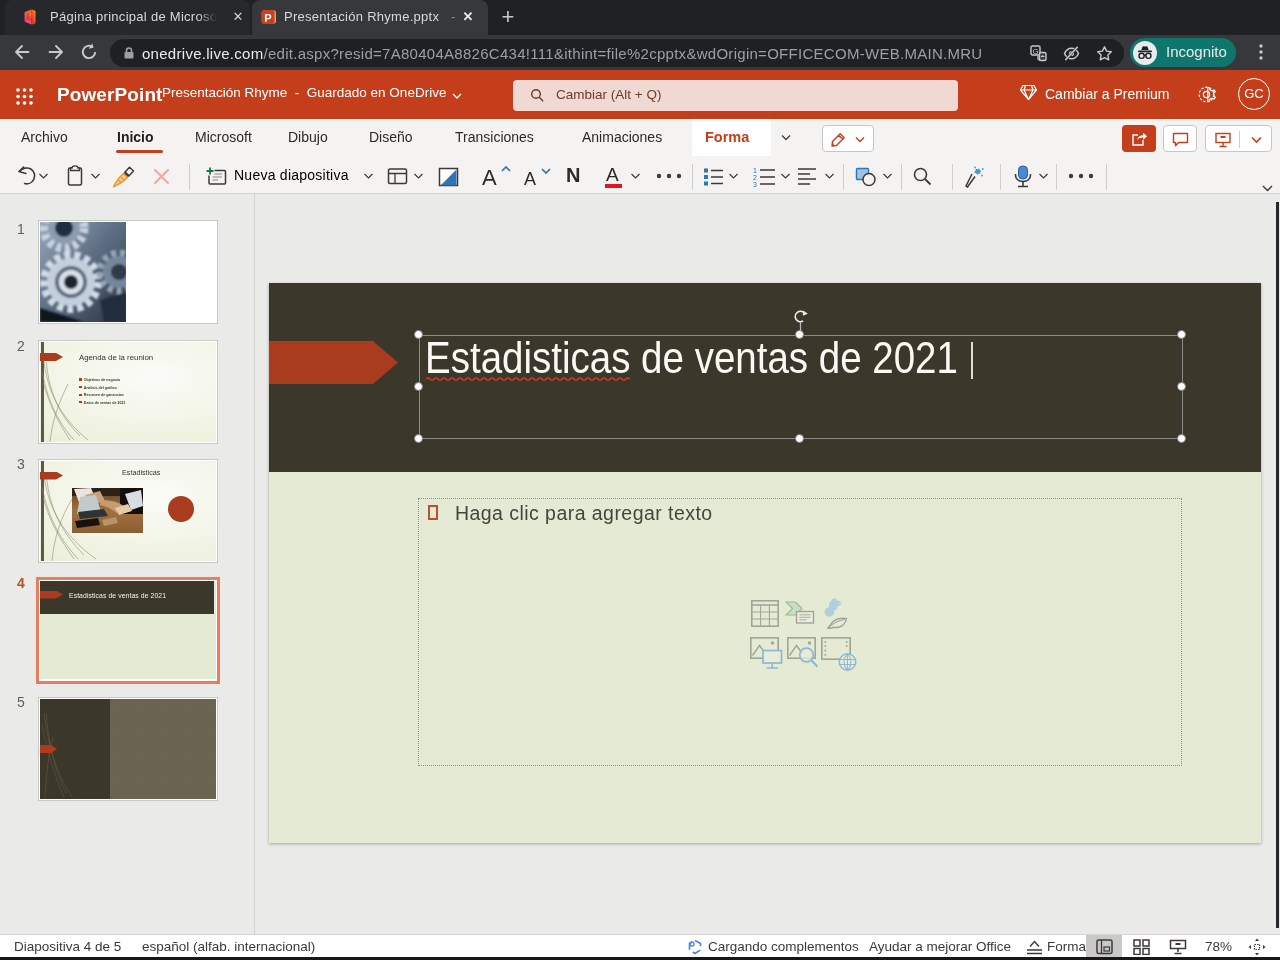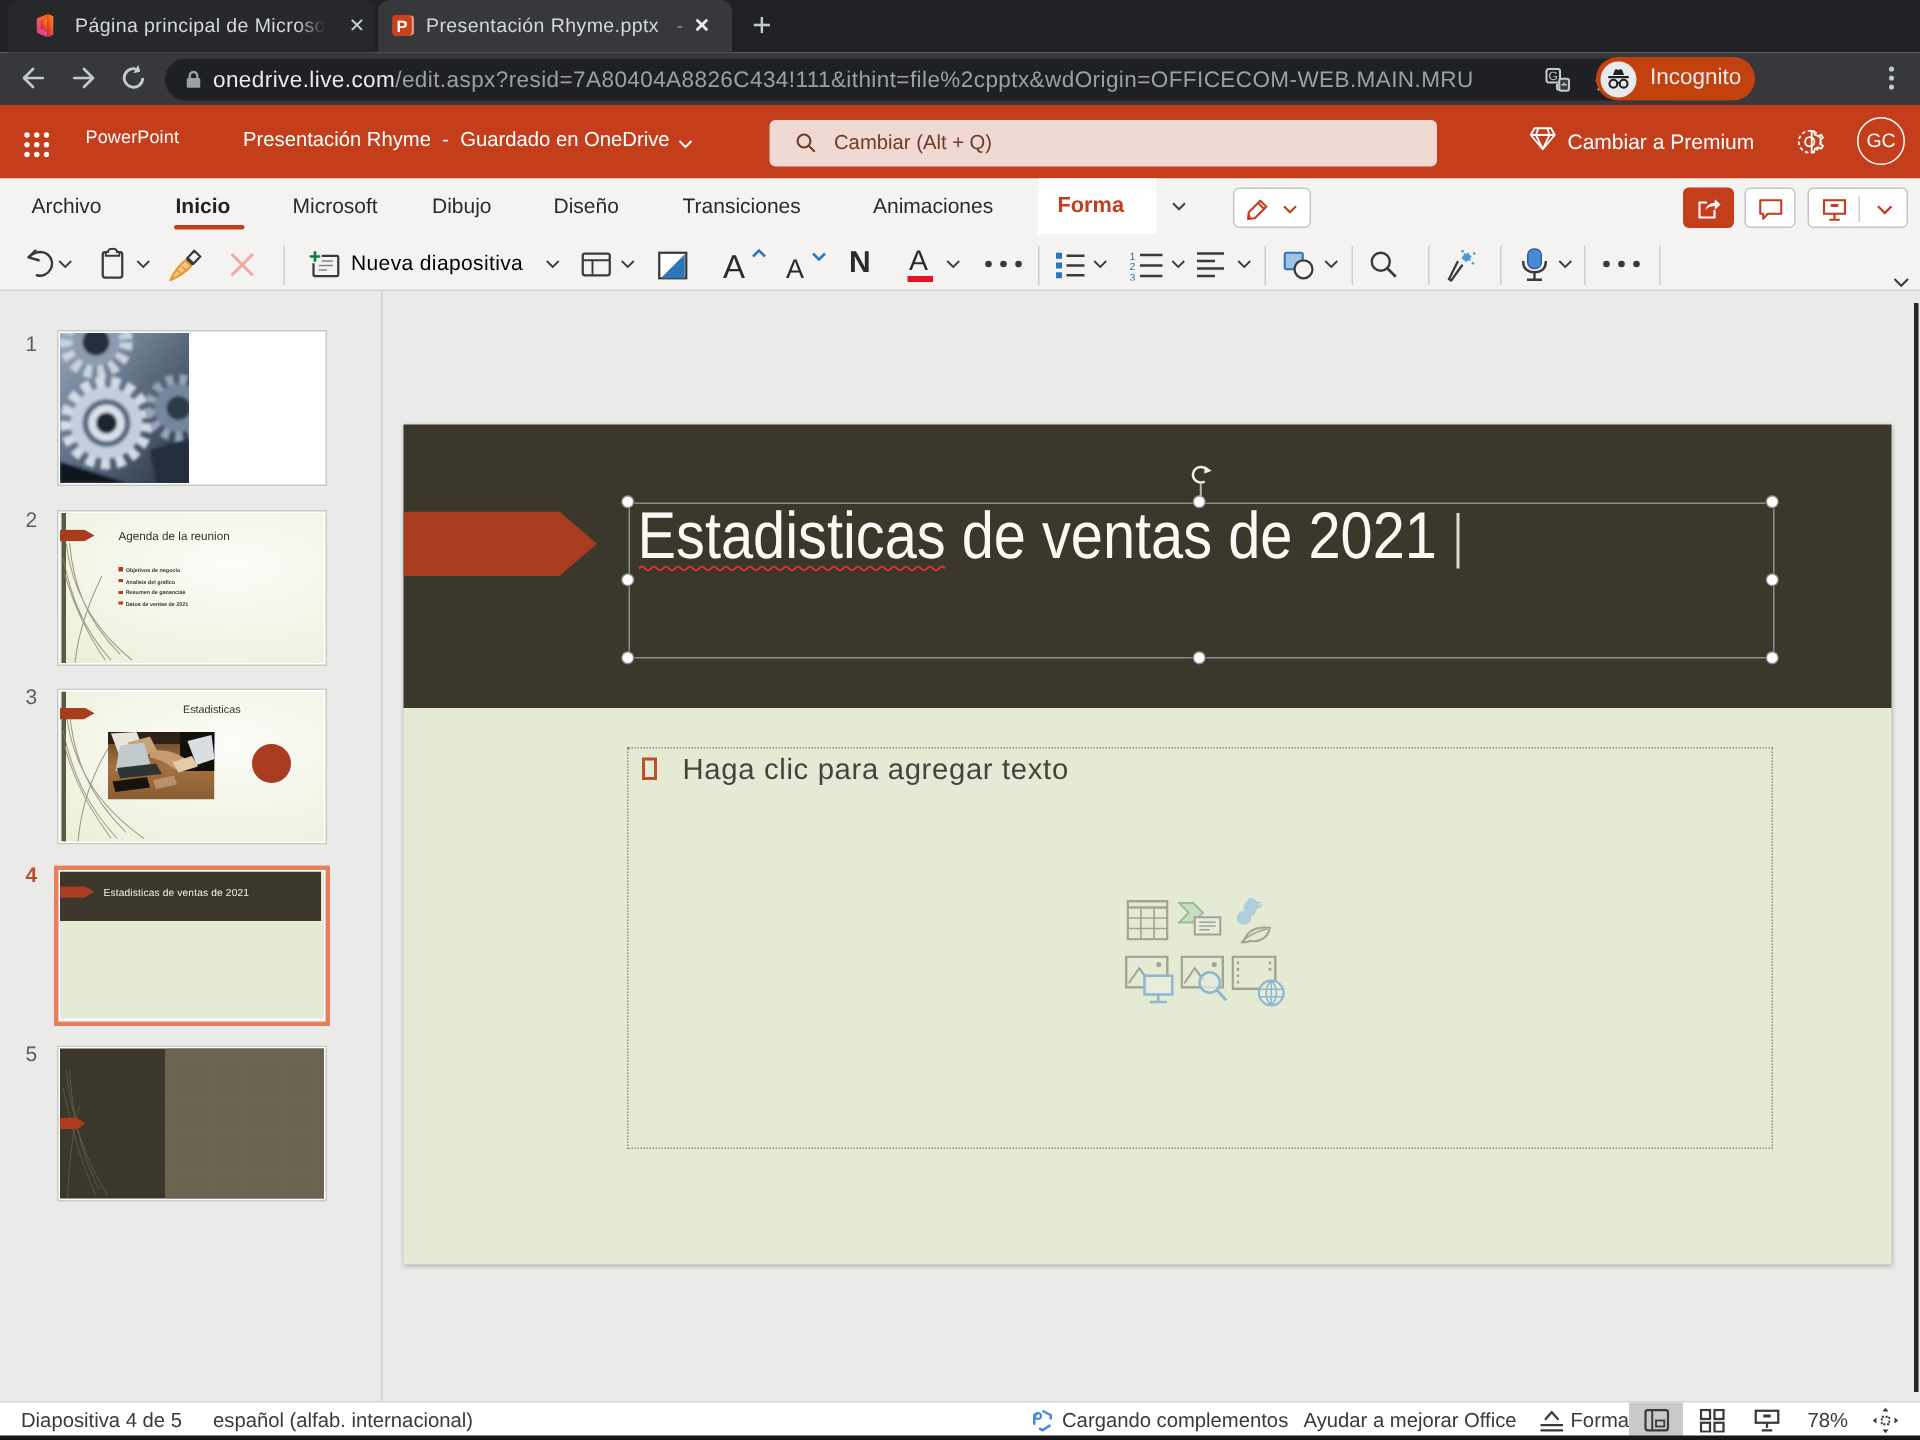--- a/index.html
+++ b/index.html
@@ -117,21 +117,21 @@
       <svg class="abs" style="left:953px;top:6px" width="17" height="17" viewBox="0 0 17 17">
           <path d="M1.5 8.5 C3 5 5.5 3.2 8.5 3.2 C11.5 3.2 14 5 15.5 8.5 C14 12 11.5 13.8 8.5 13.8 C5.5 13.8 3 12 1.5 8.5 Z" fill="none" stroke="#C6C9CE" stroke-width="1.5"></path>
           <circle cx="8.5" cy="8.5" r="2.6" fill="#C6C9CE"></circle>
           <path d="M2.5 15 L14.5 2" stroke="#393B3F" stroke-width="2.6"></path>
           <path d="M2.8 14.6 L14.3 2.3" stroke="#C6C9CE" stroke-width="1.5" stroke-linecap="round"></path>
         </svg>
       <svg class="abs" style="left:986px;top:6px" width="17" height="17" viewBox="0 0 17 17">
           <path d="M8.5 1.8 L10.6 6.1 L15.3 6.8 L11.9 10.1 L12.7 14.8 L8.5 12.6 L4.3 14.8 L5.1 10.1 L1.7 6.8 L6.4 6.1 Z" fill="none" stroke="#C6C9CE" stroke-width="1.4" stroke-linejoin="round"></path>
         </svg>
     </div>
-    <div class="abs" style="left:1064px;top:3px;width:106px;height:29px;border-radius:15px;background:#c2410c">
+    <div class="abs" style="left:1130px;top:3px;width:106px;height:29px;border-radius:15px;background:#0f766e">
       <div class="abs" style="left:3px;top:2.5px;width:24px;height:24px;border-radius:50%;background:#E8EAED">
         <svg class="abs" style="left:4px;top:5px" width="16" height="14" viewBox="0 0 16 14">
             <path d="M5.5 0.8 L4.3 4 L11.7 4 L10.5 0.8 C10.3 0.2 9.8 0 9.3 0.2 L8.6 0.5 C8.2 0.6 7.8 0.6 7.4 0.5 L6.7 0.2 C6.2 0 5.7 0.2 5.5 0.8 Z" fill="#1F2023"></path>
             <rect x="1" y="4.6" width="14" height="1.6" rx="0.8" fill="#1F2023"></rect>
             <circle cx="4.6" cy="9.8" r="2.6" fill="none" stroke="#1F2023" stroke-width="1.4"></circle>
             <circle cx="11.4" cy="9.8" r="2.6" fill="none" stroke="#1F2023" stroke-width="1.4"></circle>
             <path d="M7 9.4 Q8 8.7 9 9.4" fill="none" stroke="#1F2023" stroke-width="1.2"></path>
           </svg>
       </div>
       <div class="abs" style="left:36px;top:5px;font-size:15px;color:#E8EAED">Incognito</div>
@@ -150,21 +150,21 @@
           <circle cx="8.5" cy="2" r="1.8"></circle>
           <circle cx="15" cy="2" r="1.8"></circle>
           <circle cx="2" cy="8.5" r="1.8"></circle>
           <circle cx="8.5" cy="8.5" r="1.8"></circle>
           <circle cx="15" cy="8.5" r="1.8"></circle>
           <circle cx="2" cy="15" r="1.8"></circle>
           <circle cx="8.5" cy="15" r="1.8"></circle>
           <circle cx="15" cy="15" r="1.8"></circle>
         </g>
     </svg>
-    <div class="abs" style="left:57px;top:14px;font-size:12px;font-weight:normal;letter-spacing:0.1px">PowerPoint</div>
+    <div class="abs" style="left:57px;top:14px;font-size:19px;font-weight:bold;letter-spacing:0.1px">PowerPoint</div>
     <div class="abs" style="left:162px;top:15px;font-size:13.5px">Presentación Rhyme&nbsp; -&nbsp; Guardado en OneDrive</div>
     <svg class="abs" style="left:451px;top:21px" width="12" height="10" viewBox="0 0 12 10">
         <path d="M2 3 L6 7 L10 3" fill="none" stroke="#fff" stroke-width="1.3"></path>
       </svg>
     <div id="searchbox">
       <svg class="abs" style="left:17px;top:8px" width="15" height="15" viewBox="0 0 15 15">
           <circle cx="6" cy="6" r="4.3" fill="none" stroke="#6E3B28" stroke-width="1.4"></circle>
           <path d="M9.3 9.3 L13.2 13.2" stroke="#6E3B28" stroke-width="1.4"></path>
         </svg>
       <div class="abs" style="left:43px;top:7px;font-size:13.5px;color:#6E3B28">Cambiar (Alt + Q)</div>

